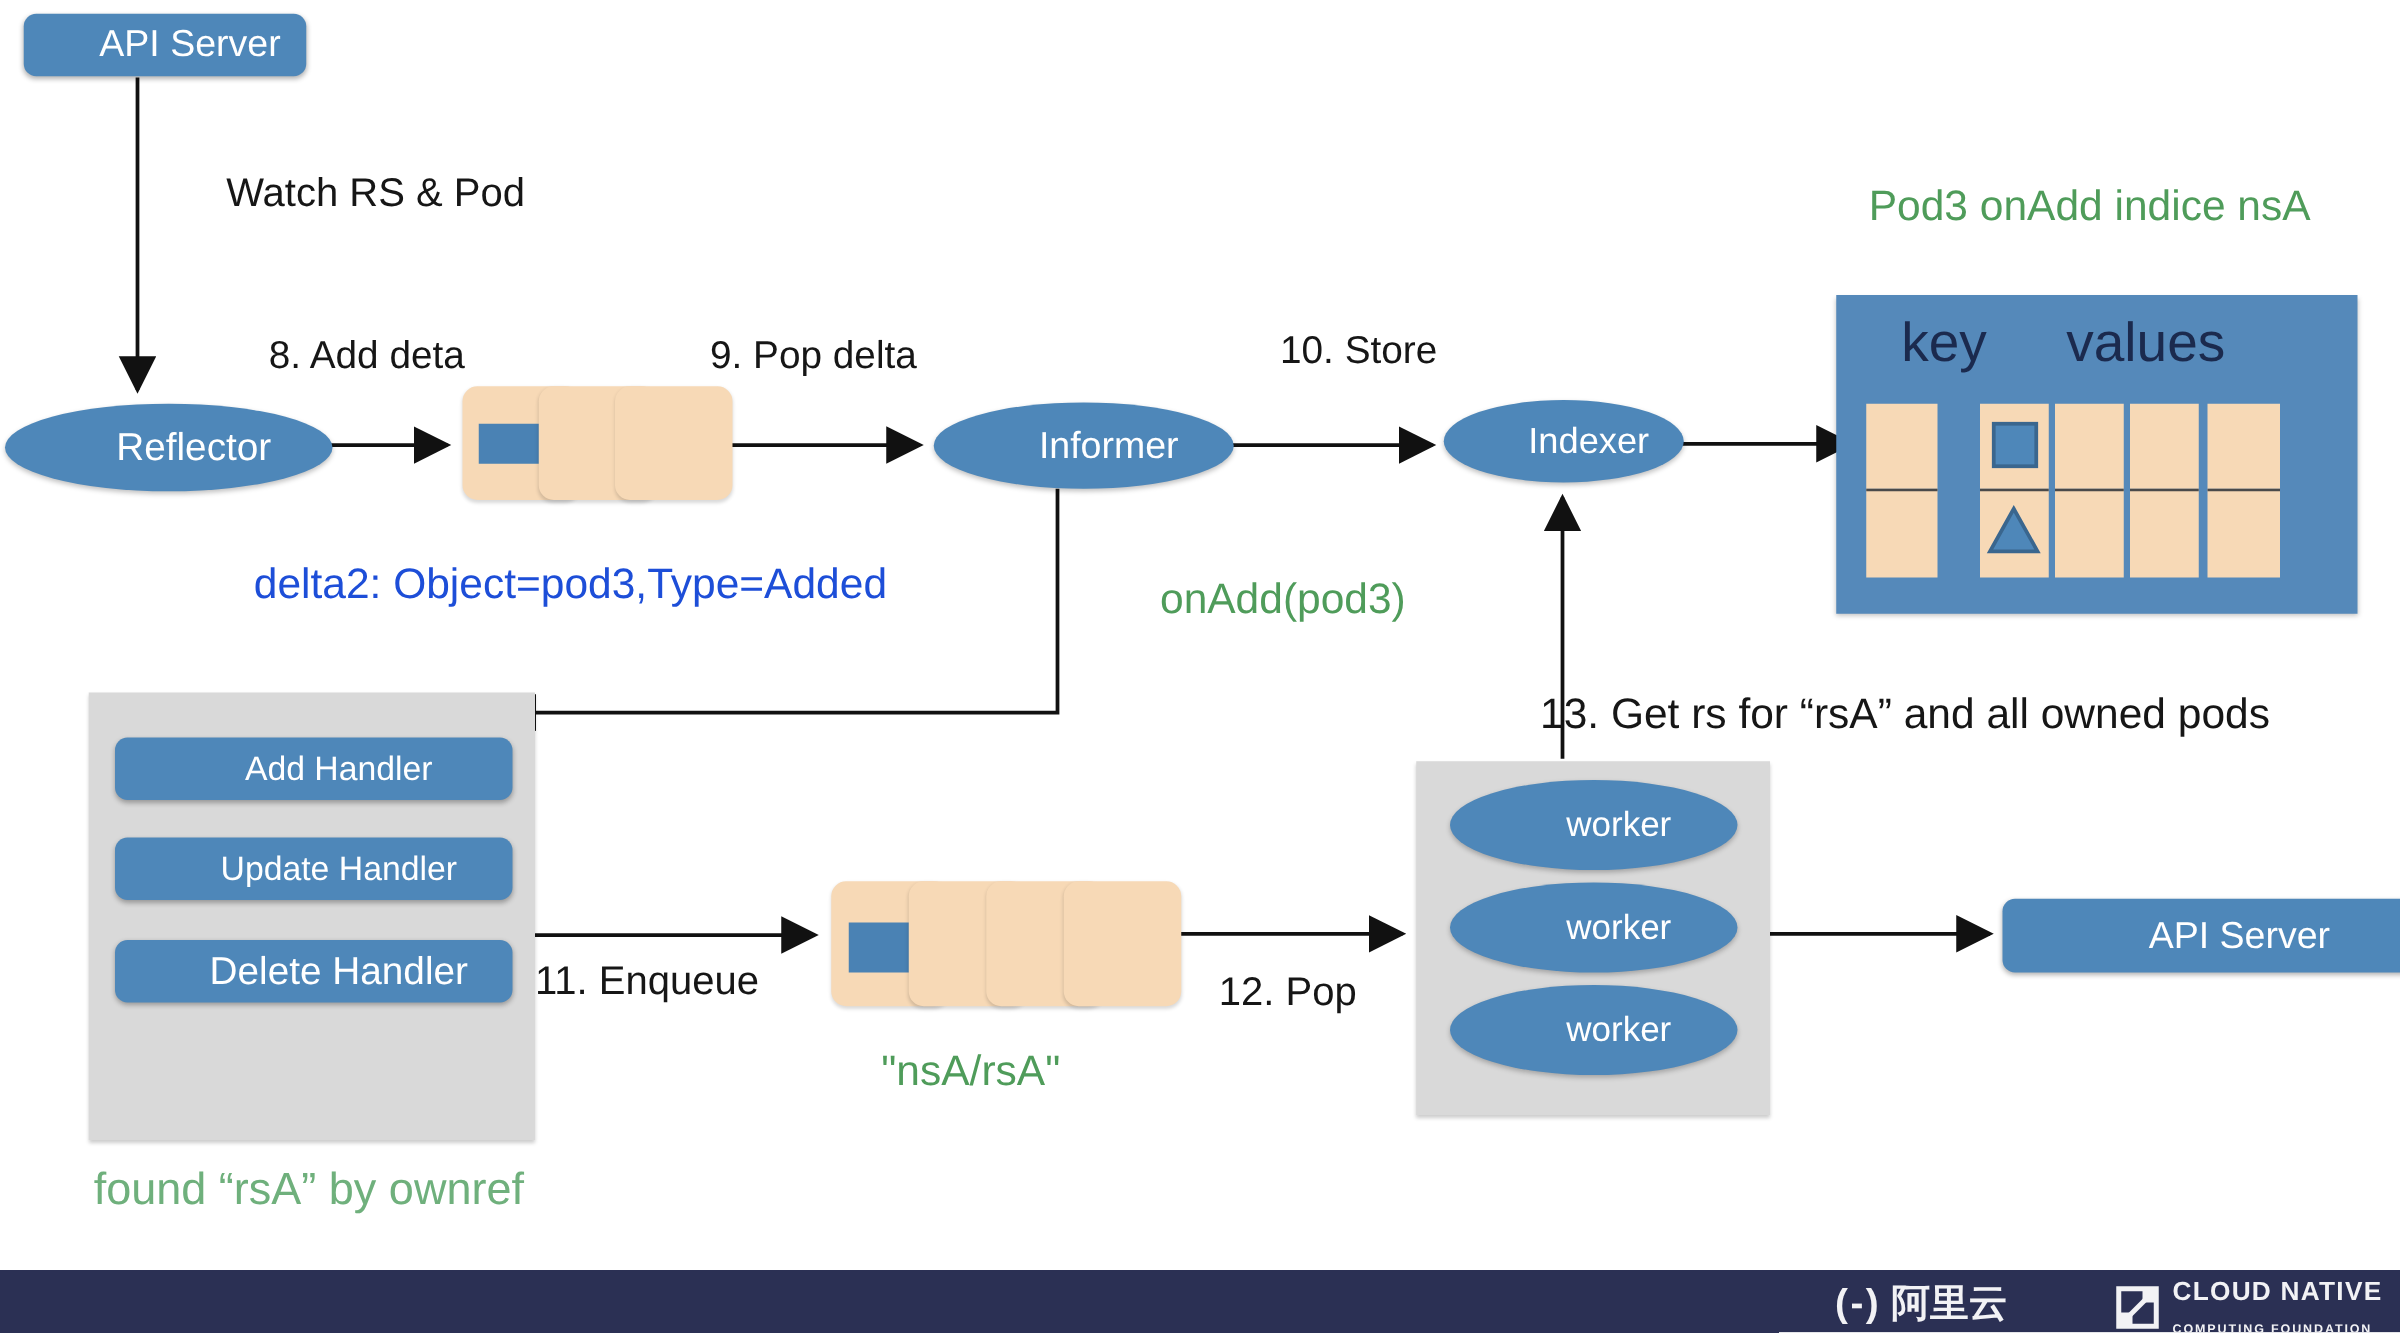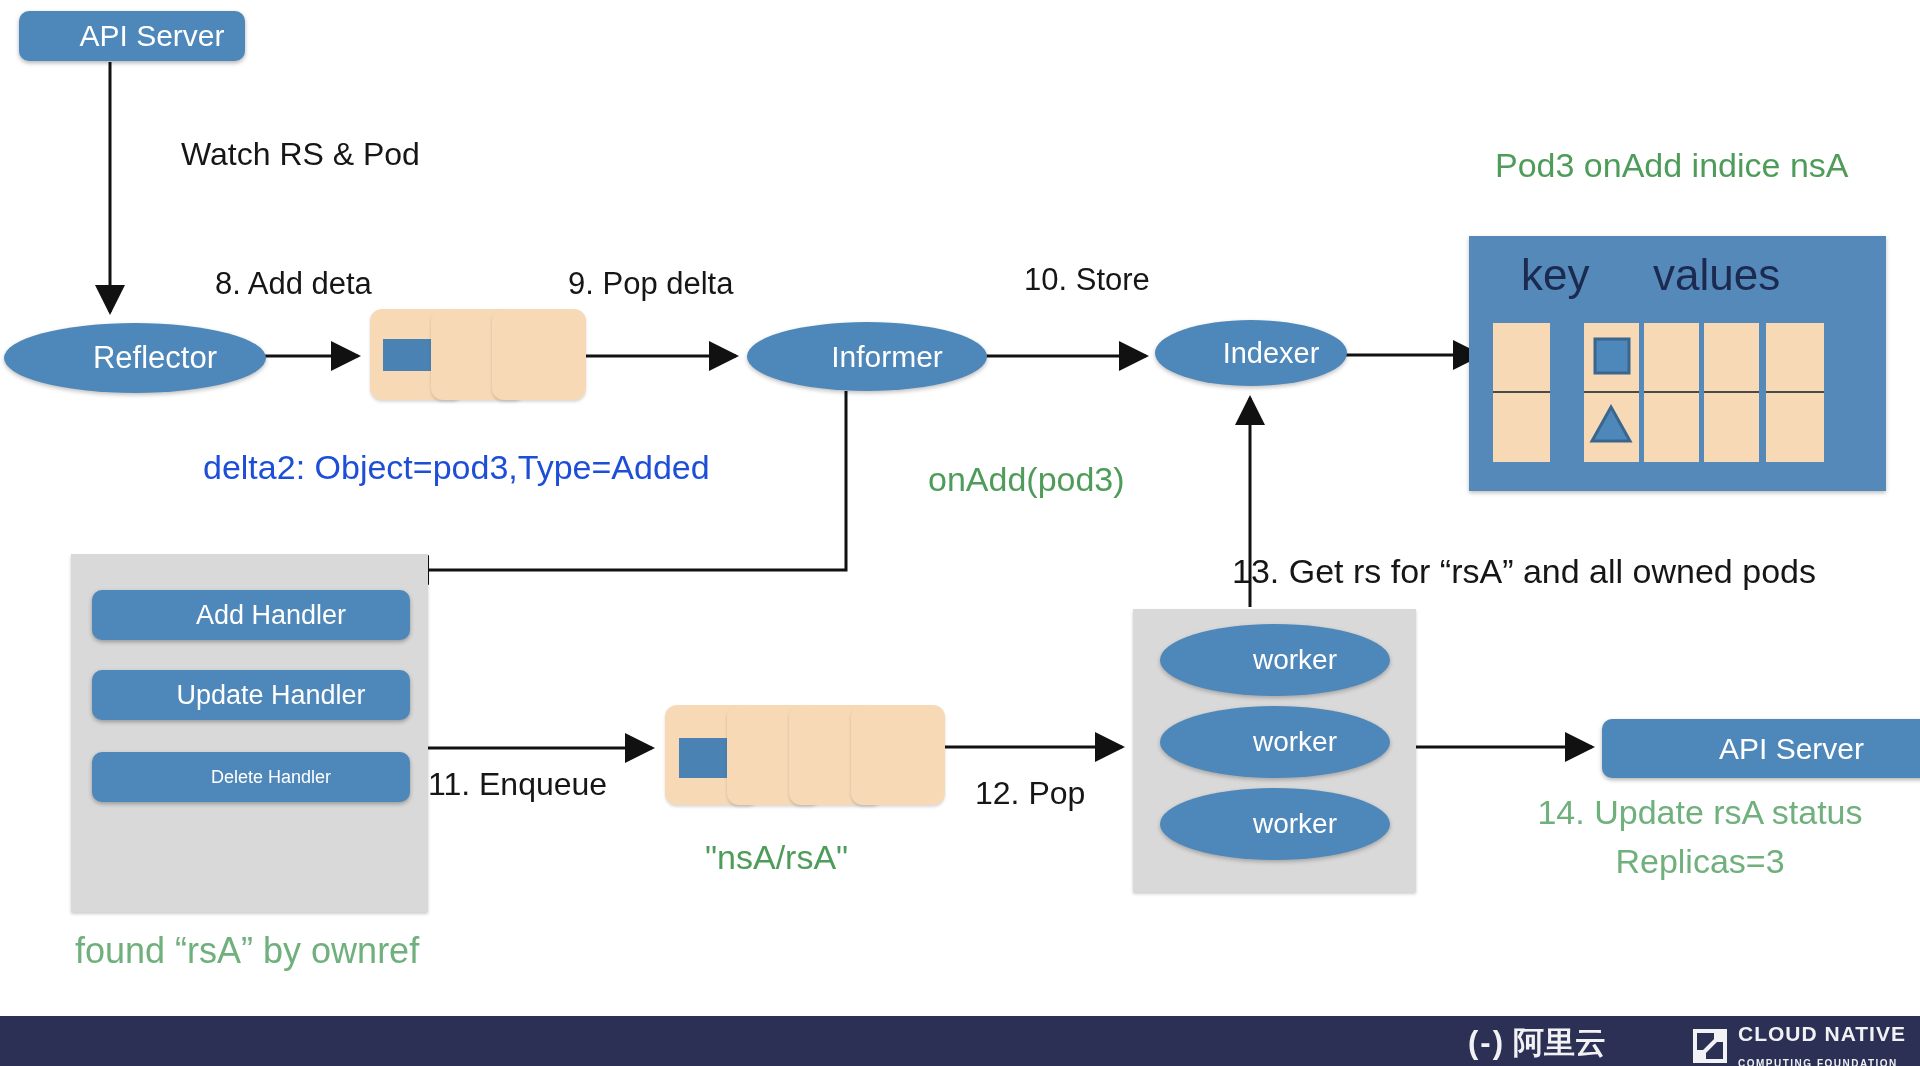--- a/index.html
+++ b/index.html
@@ -118,21 +118,21 @@
     <div class="tcell divider" style="left:297px;top:155px;width:58px;height:69px;"></div>
   </div>
 
   <div class="abs graybox" style="left:71px;top:554px;width:317px;height:358px;">
     <div class="abs bluebox" style="left:21px;top:116px;width:278px;height:50px;font-size:27px;">
       <span>Update Handler</span>
     </div>
     <div class="abs bluebox" style="left:21px;top:36px;width:278px;height:50px;font-size:27px;">
       <span>Add Handler</span>
     </div>
-    <div class="abs bluebox" style="left:21px;top:198px;width:278px;height:50px;font-size:18px;">
+    <div class="abs bluebox" style="left:21px;top:198px;width:278px;height:50px;font-size:31px;">
       <span>Delete Handler</span>
     </div>
   </div>
 
   <div class="abs lbl" style="left:388px;top:766px;font-size:32px;">11. Enqueue</div>
 
   <div class="abs qcell" style="left:665px;top:705px;width:54px;height:100px;">
     <div class="abs qsquare" style="left:14px;top:33px;width:28px;height:40px;"></div>
   </div>
   <div class="abs qcell" style="left:727px;top:705px;width:54px;height:100px;"></div>
@@ -154,24 +154,20 @@
       <span>worker</span>
     </div>
   </div>
 
   <div class="abs lbl" style="left:1192px;top:552px;font-size:34px;">13. Get rs for “rsA” and all owned pods</div>
 
   <div class="abs bluebox" style="left:1602px;top:719px;width:299px;height:59px;font-size:30px;">
     <span>API Server</span>
   </div>
 
-  <div class="abs green-light" style="left:1440px;top:793px;width:440px;font-size:34px;text-align:center;">
-    <div>14. Update rsA status</div>
-    <div style="margin-top:10px;">Replicas=3</div>
-  </div>
 
   <div class="abs green-light" style="left:35px;top:930px;font-size:36px;">found “rsA” by ownref</div>
 
   <div id="footer-bar" class="abs" style="left:0;top:1016px;width:1920px;height:50px;">
 
     <div class="abs footer-white" style="left:1428px;top:6px;font-size:31px;font-weight:bold;display:flex;align-items:center;gap:8px;">
       <span style="letter-spacing:2px;">(-)</span>
       <span>阿里云</span>
     </div>
 

